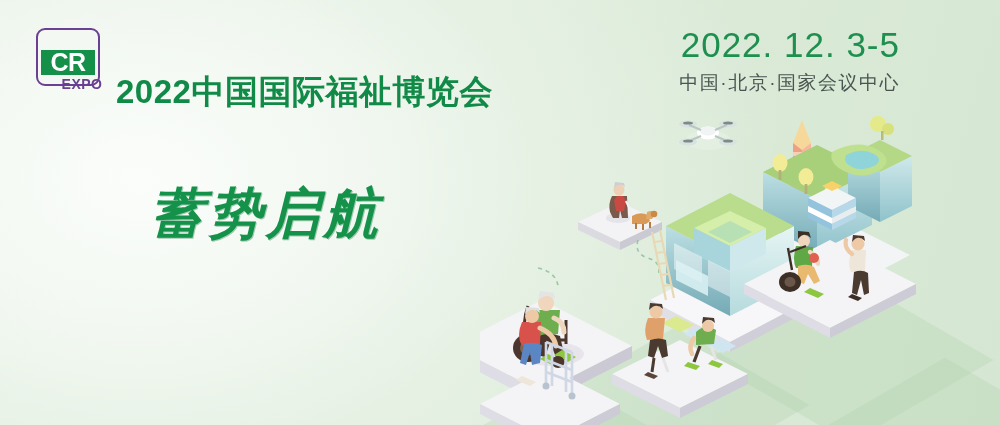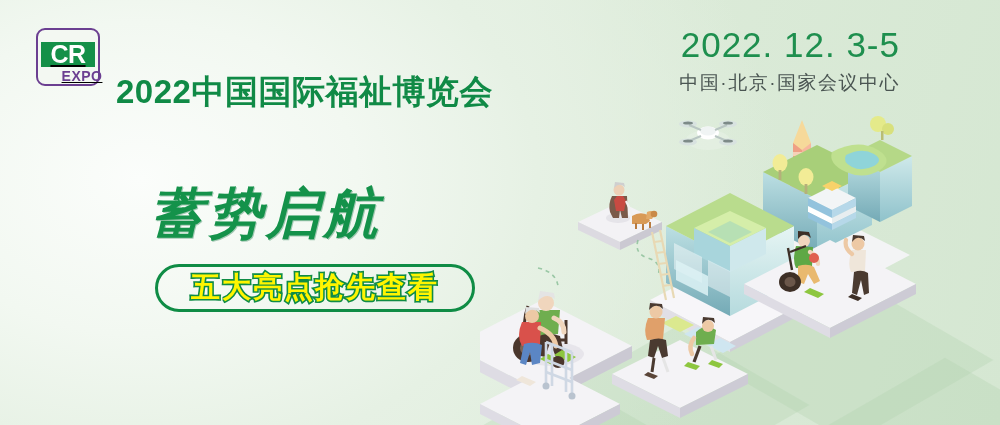--- a/index.html
+++ b/index.html
@@ -27,22 +27,21 @@
   }
 
   
   .logo {
     position:absolute; left:36px; top:28px;
     width:64px; height:58px;
     border:2.5px solid #6b3f91;
     border-radius:9px;
     background:#f3f8f2;
     display:flex; flex-direction:column; align-items:center;
-    padding:12px 4px 2px;
-    text-decoration:underline;
+    padding:20px 4px 2px;
   }
   .logo-mark {
     width:54px; height:32px;
     background:#149048;
     display:flex; align-items:center; justify-content:center;
     color:#fff; font-weight:bold; font-size:25px;
     letter-spacing:-0.5px; line-height:1;
   }
   .logo-word {
     color:#6b3f91; font-weight:bold; font-size:14px;
@@ -391,20 +390,17 @@
     <div class="logo-mark">CR</div>
     <div class="logo-word">EXPO</div>
   </div>
 
   <div class="title-block">
     <div class="title-line">2022中国国际福祉博览会</div>
   </div>
 
   <div class="slogan">蓄势启航</div>
 
-  <div class="cta">
-    <span class="cta-text">五大亮点抢先查看</span>
-  </div>
 
   <div class="date">2022. 12. 3-5</div>
   <div class="venue">中国·北京·国家会议中心</div>
 
 </div>
 
 </body></html>

